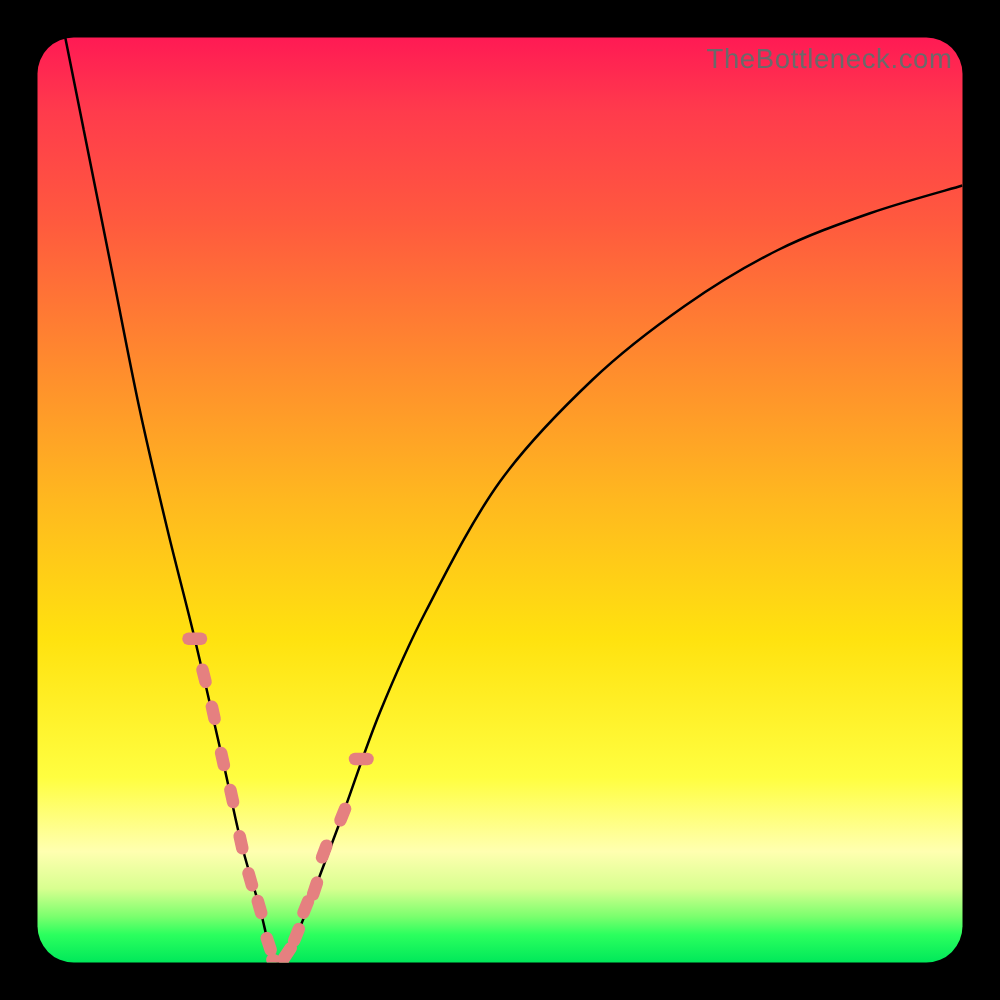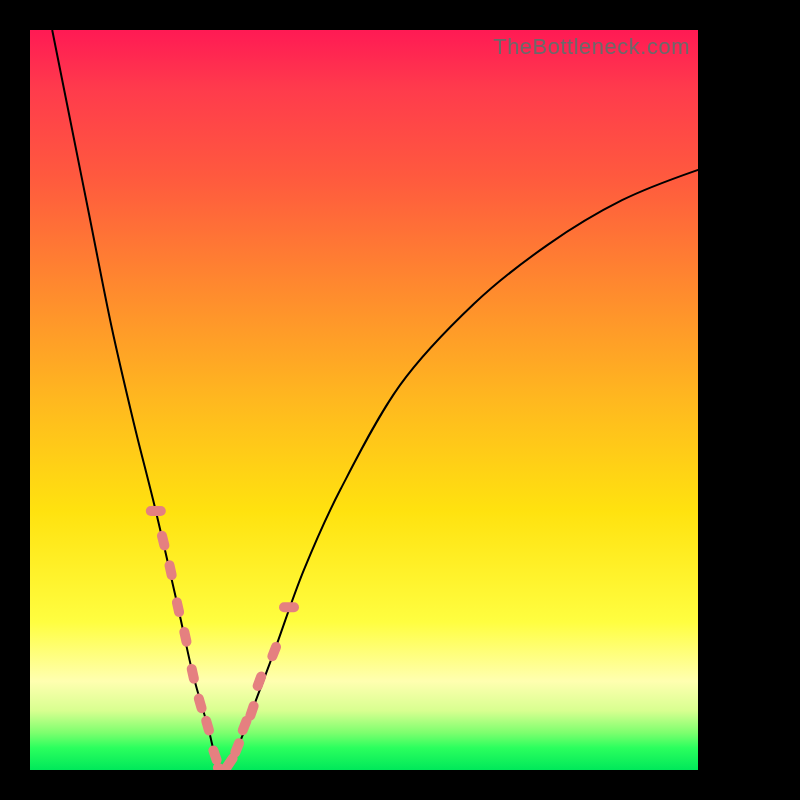--- a/index.html
+++ b/index.html
@@ -16,38 +16,39 @@
     left: 0;
     top: 0;
     width: 800px;
     height: 800px;
     background: #000;
   }
   .plot {
     position: absolute;
     left: 30px;
     top: 30px;
-    width: 668px;
+    width: 740px;
     height: 740px;
     
     background: linear-gradient(
       to bottom,
       #ff1a54 0%,
       #ff3b4c 8%,
       #ff5a3e 20%,
       #ff8a2e 35%,
       #ffb81f 50%,
       #ffe20f 65%,
       #fffe40 80%,
       #ffffb0 88%,
       #d8ff90 92%,
       #7cff6e 95%,
       #2bff5e 97%,
       #00e85a 100%
     );
+    border-radius: 29px;
   }
   .watermark {
     position: absolute;
     top: 4px;
     right: 8px;
     color: #6a6a6a;
     font-size: 22px;
     font-weight: 500;
     letter-spacing: 0.5px;
     user-select: none;

